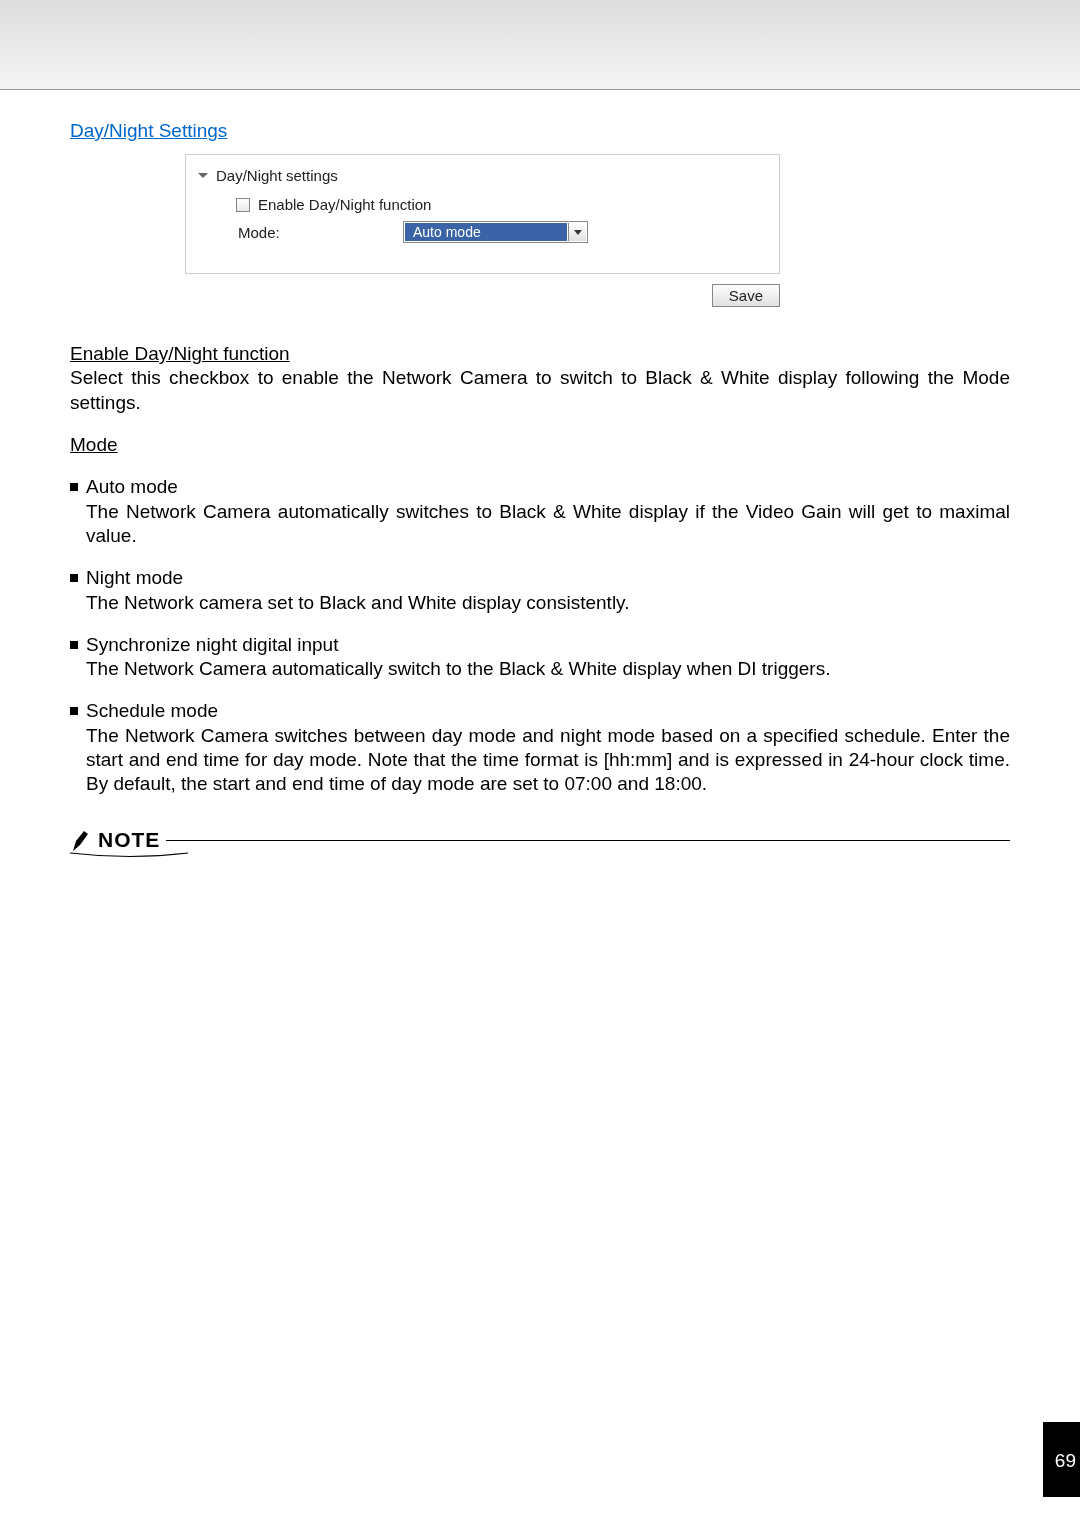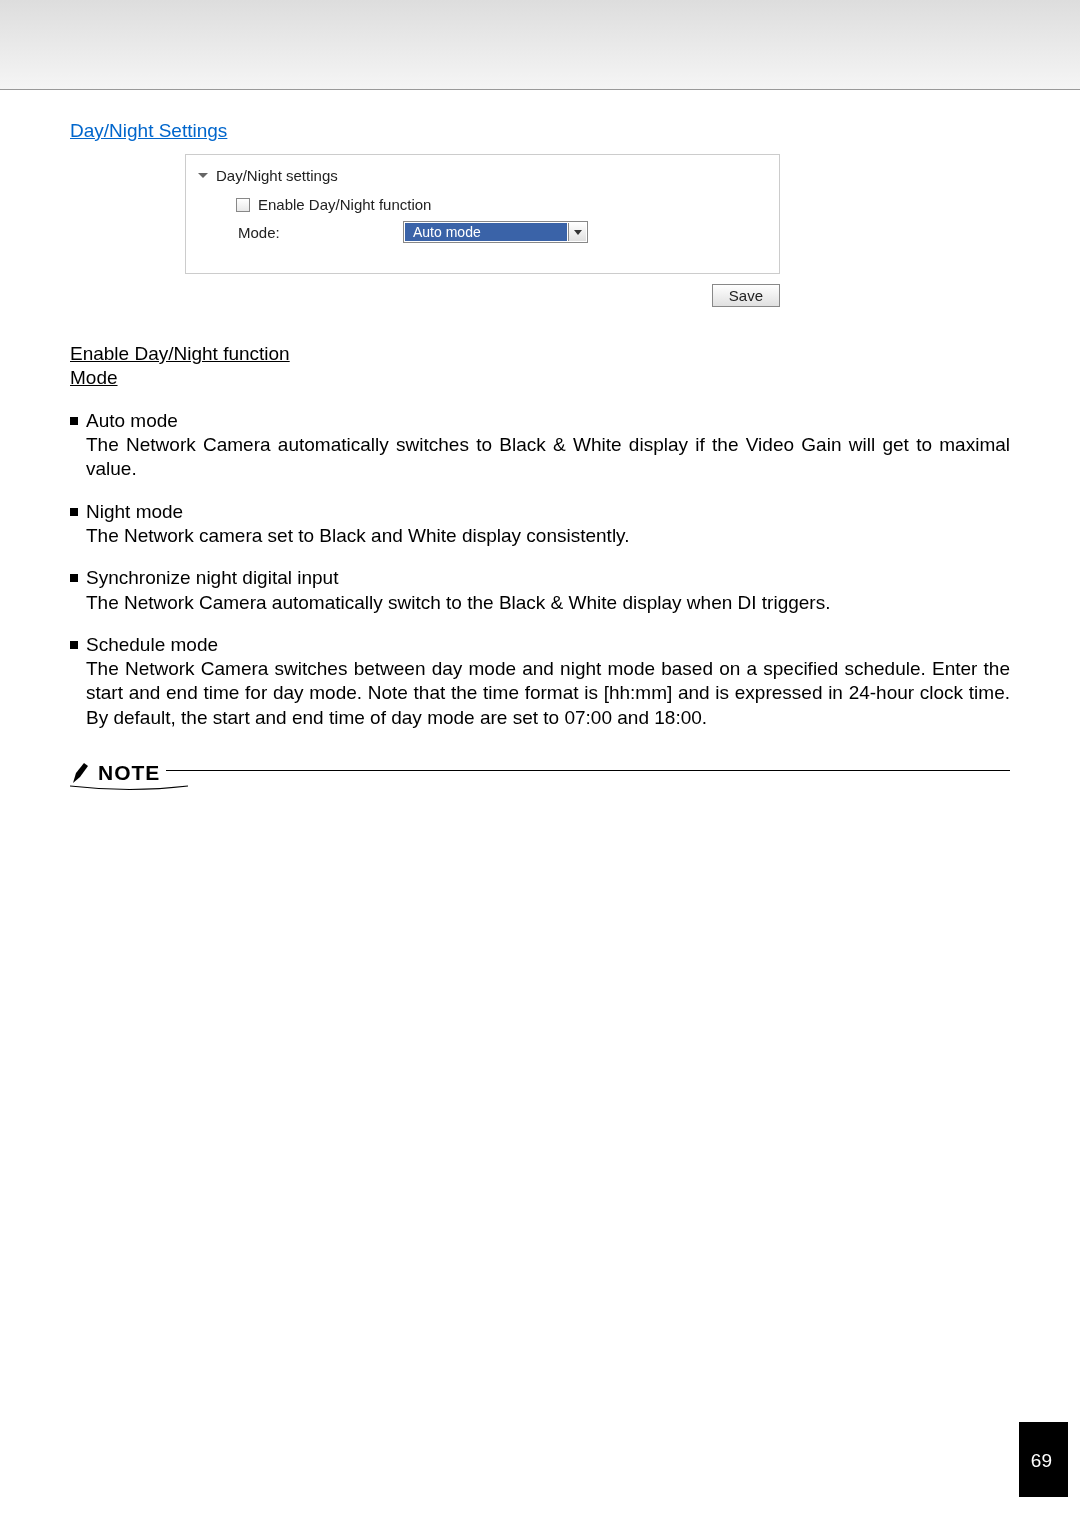--- a/index.html
+++ b/index.html
@@ -166,21 +166,21 @@
       margin-bottom: 18px;
     }
     .bullet-desc-nojust {
       margin-bottom: 18px;
     }
     .note-block {
       margin-top: 30px;
     }
     .note-header {
       display: flex;
-      align-items: center;
+      align-items: flex-end;
       gap: 6px;
       margin-bottom: 2px;
     }
     .pen-icon {
       width: 22px;
       height: 25px;
     }
     .note-label {
       font-weight: bold;
       font-size: 21px;
@@ -222,24 +222,24 @@
       height: 7px;
       background: #000;
       border-radius: 50%;
       margin-top: 8px;
       margin-right: 8px;
       flex-shrink: 0;
     }
     .page-number-tab {
       position: absolute;
       bottom: 30px;
-      right: 12px;
+      right: 0;
       background: #000;
       color: #fff;
-      padding: 28px 16px 25px 12px;
+      padding: 28px 4px 25px 12px;
       font-size: 19px;
     }
     .indent-desc {
       margin-left: 16px;
     }
   </style>
 </head>
 <body>
 
 <div class="top-gradient"></div>
@@ -267,20 +267,21 @@
       </span>
     </div>
   </div>
 
   <div class="save-row">
     <button class="save-btn">Save</button>
   </div>
 
   <div class="body-text">
     <div class="sub-heading">Enable Day/Night function</div>
+    <div class="para">Select this checkbox to enable the Network Camera to switch to Black &amp; White display following the Mode settings.</div>
 
     <div class="sub-heading" style="margin-bottom:18px;">Mode</div>
 
     <div id="modes-container">
         <div class="bullet-item">
           <span class="bullet-sq"></span>
           <div class="bullet-content">
             <span class="bullet-title">Auto mode</span>
           </div>
         </div>

